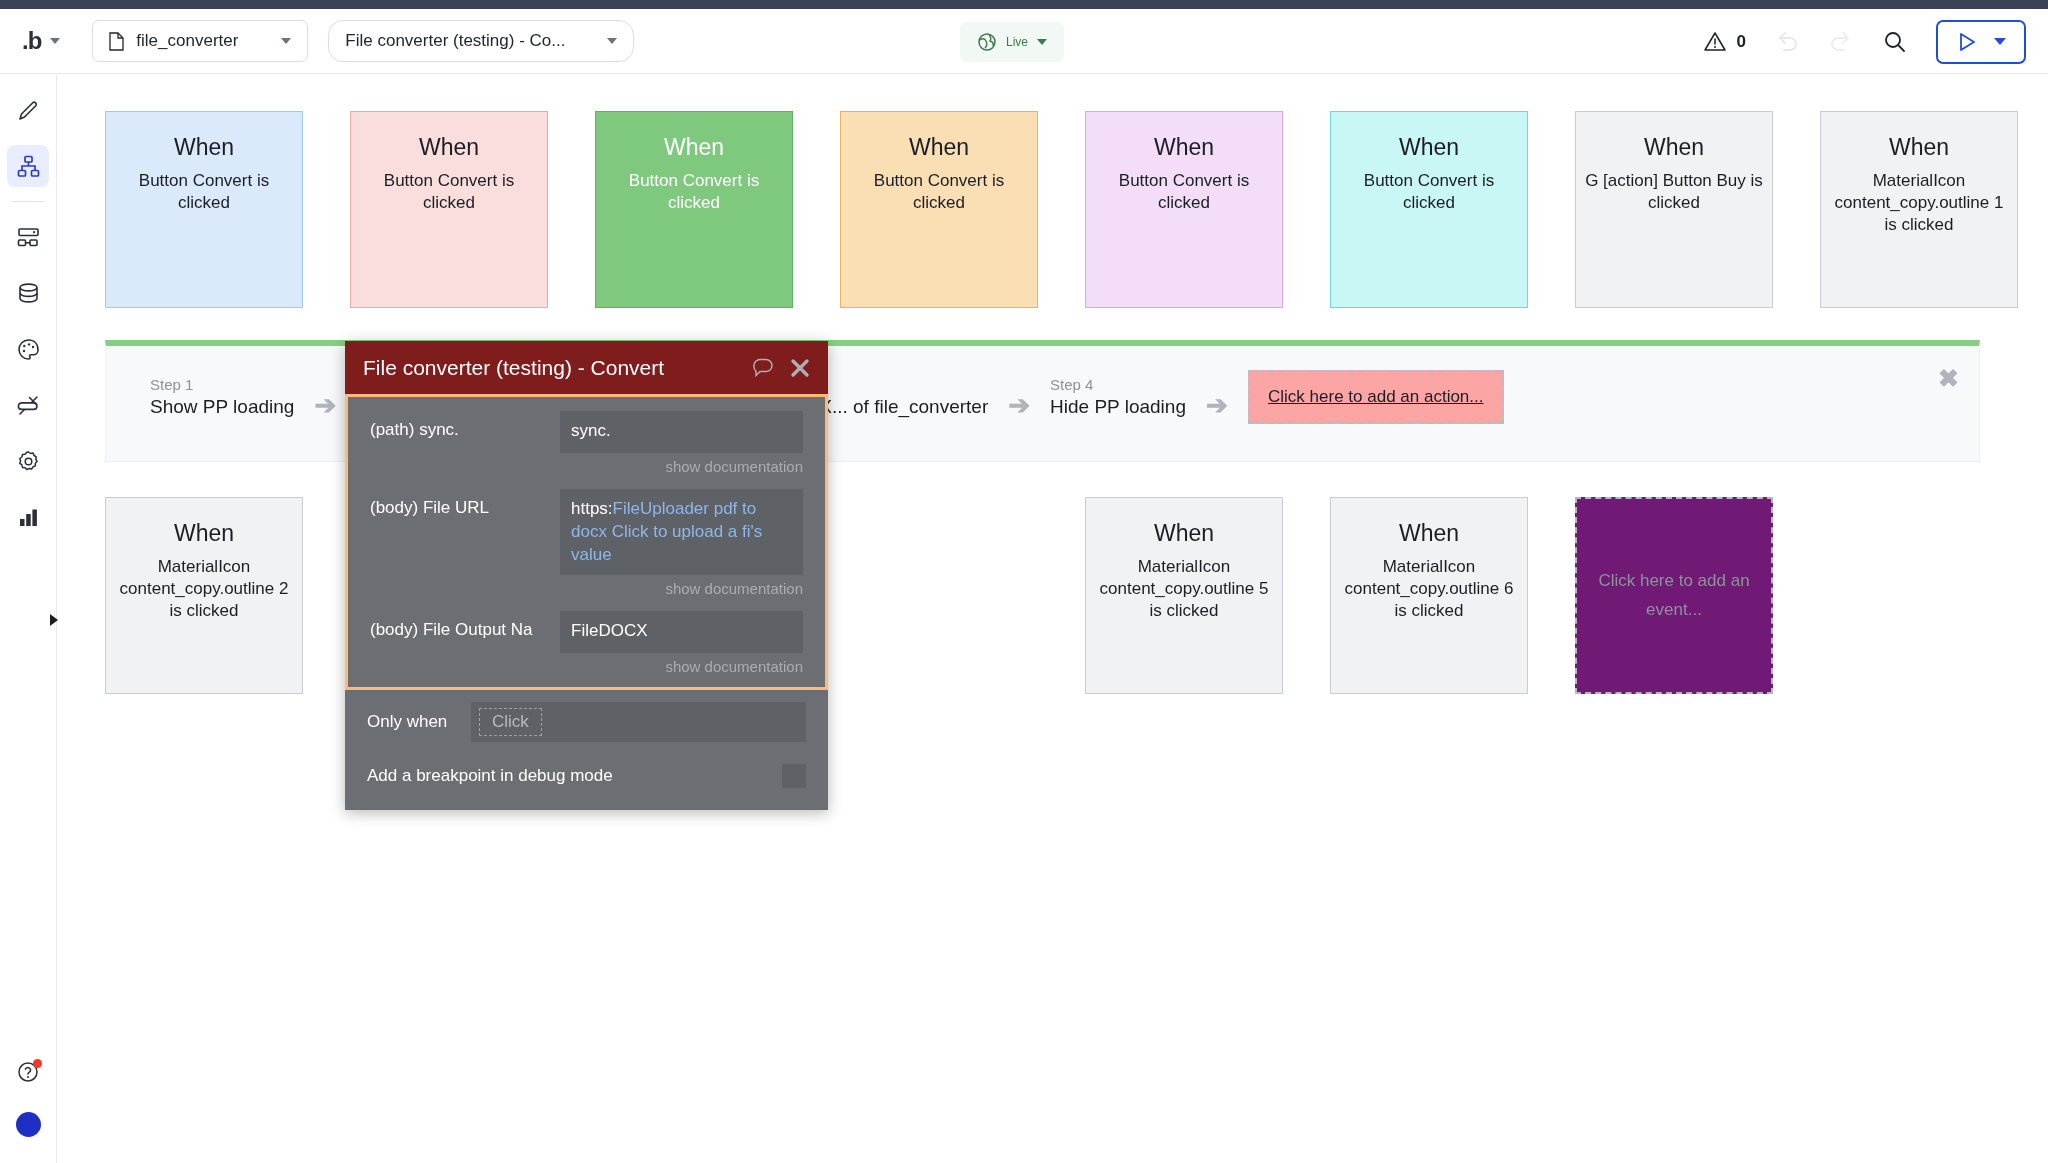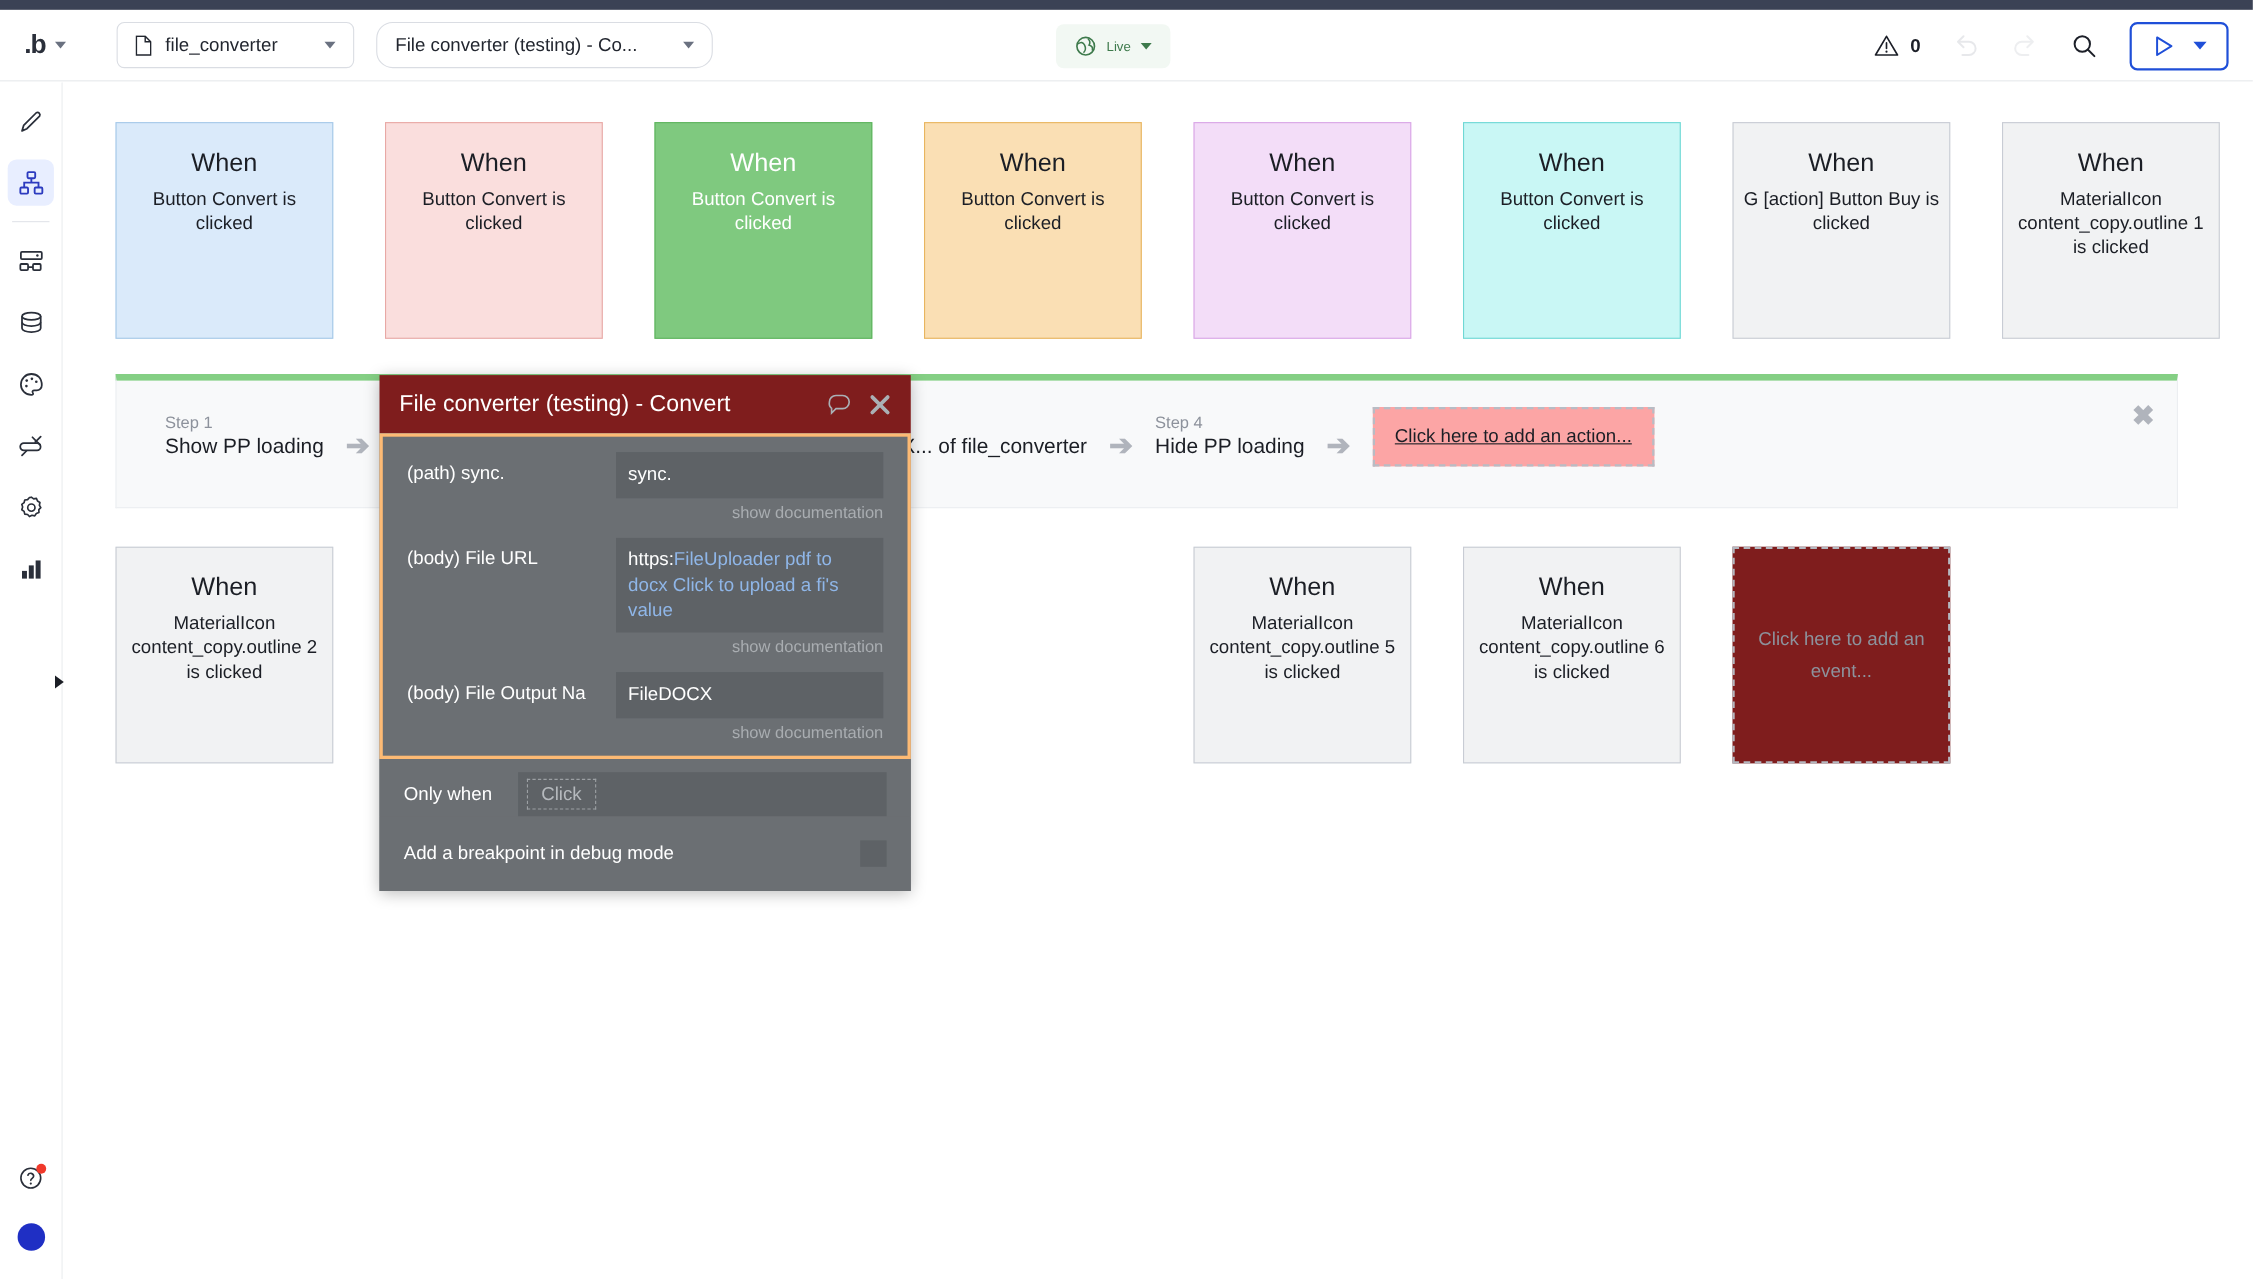--- a/index.html
+++ b/index.html
@@ -34,21 +34,21 @@
     width: 0; height: 0;
     border-left: 5px solid transparent;
     border-right: 5px solid transparent;
     border-top: 6px solid #6a7180;
   }
   .tb-select {
     height: 42px; border: 1px solid #dadde3; border-radius: 7px;
     background: #fff; display: flex; align-items: center;
     padding: 0 16px; gap: 12px; cursor: pointer;
   }
-  #proj-select { margin-left: 46px; width: 216px; }
+  #proj-select { margin-left: 32px; width: 216px; }
   #wf-select   { margin-left: 20px; width: 306px; border-radius: 15px; }
   .tb-select .label {
     font-size: 17px; color: #22262f; flex: 1;
     white-space: nowrap; overflow: hidden; text-overflow: ellipsis;
   }
   .doc-icon { width: 15px; height: 19px; flex: none; }
 
   .live-badge {
     position: absolute; left: 960px; top: 13px;
     height: 40px; background: #f2f8f3; border-radius: 7px;
@@ -123,21 +123,21 @@
     display: flex; flex-direction: column; align-items: center;
     padding-top: 22px; cursor: pointer;
   }
   .evt-card .when { font-size: 23px; color: #1b1e25; margin-bottom: 9px; }
   .evt-card .desc {
     font-size: 17px; line-height: 1.29; text-align: center;
     color: #1b1e25; padding: 0 8px;
   }
   .evt-card.light .when, .evt-card.light .desc { color: #ffffff; }
   .evt-card.add {
-    border: 2px dashed #b4b8c0; background: #7f1d1d;
+    border: 2px dashed #b4b8c0; background: #701a75;
     justify-content: center; padding-top: 0;
   }
   .evt-card.add .desc { color: #8d929c; font-size: 17px; line-height: 1.7; }
 
   
   .wf-bar {
     position: absolute; left: 48px; top: 265px;
     width: 1875px; height: 122px;
     background: #f8f9fa; border: 1px solid #eceef1;
     border-top: 6px solid #84cf84;

